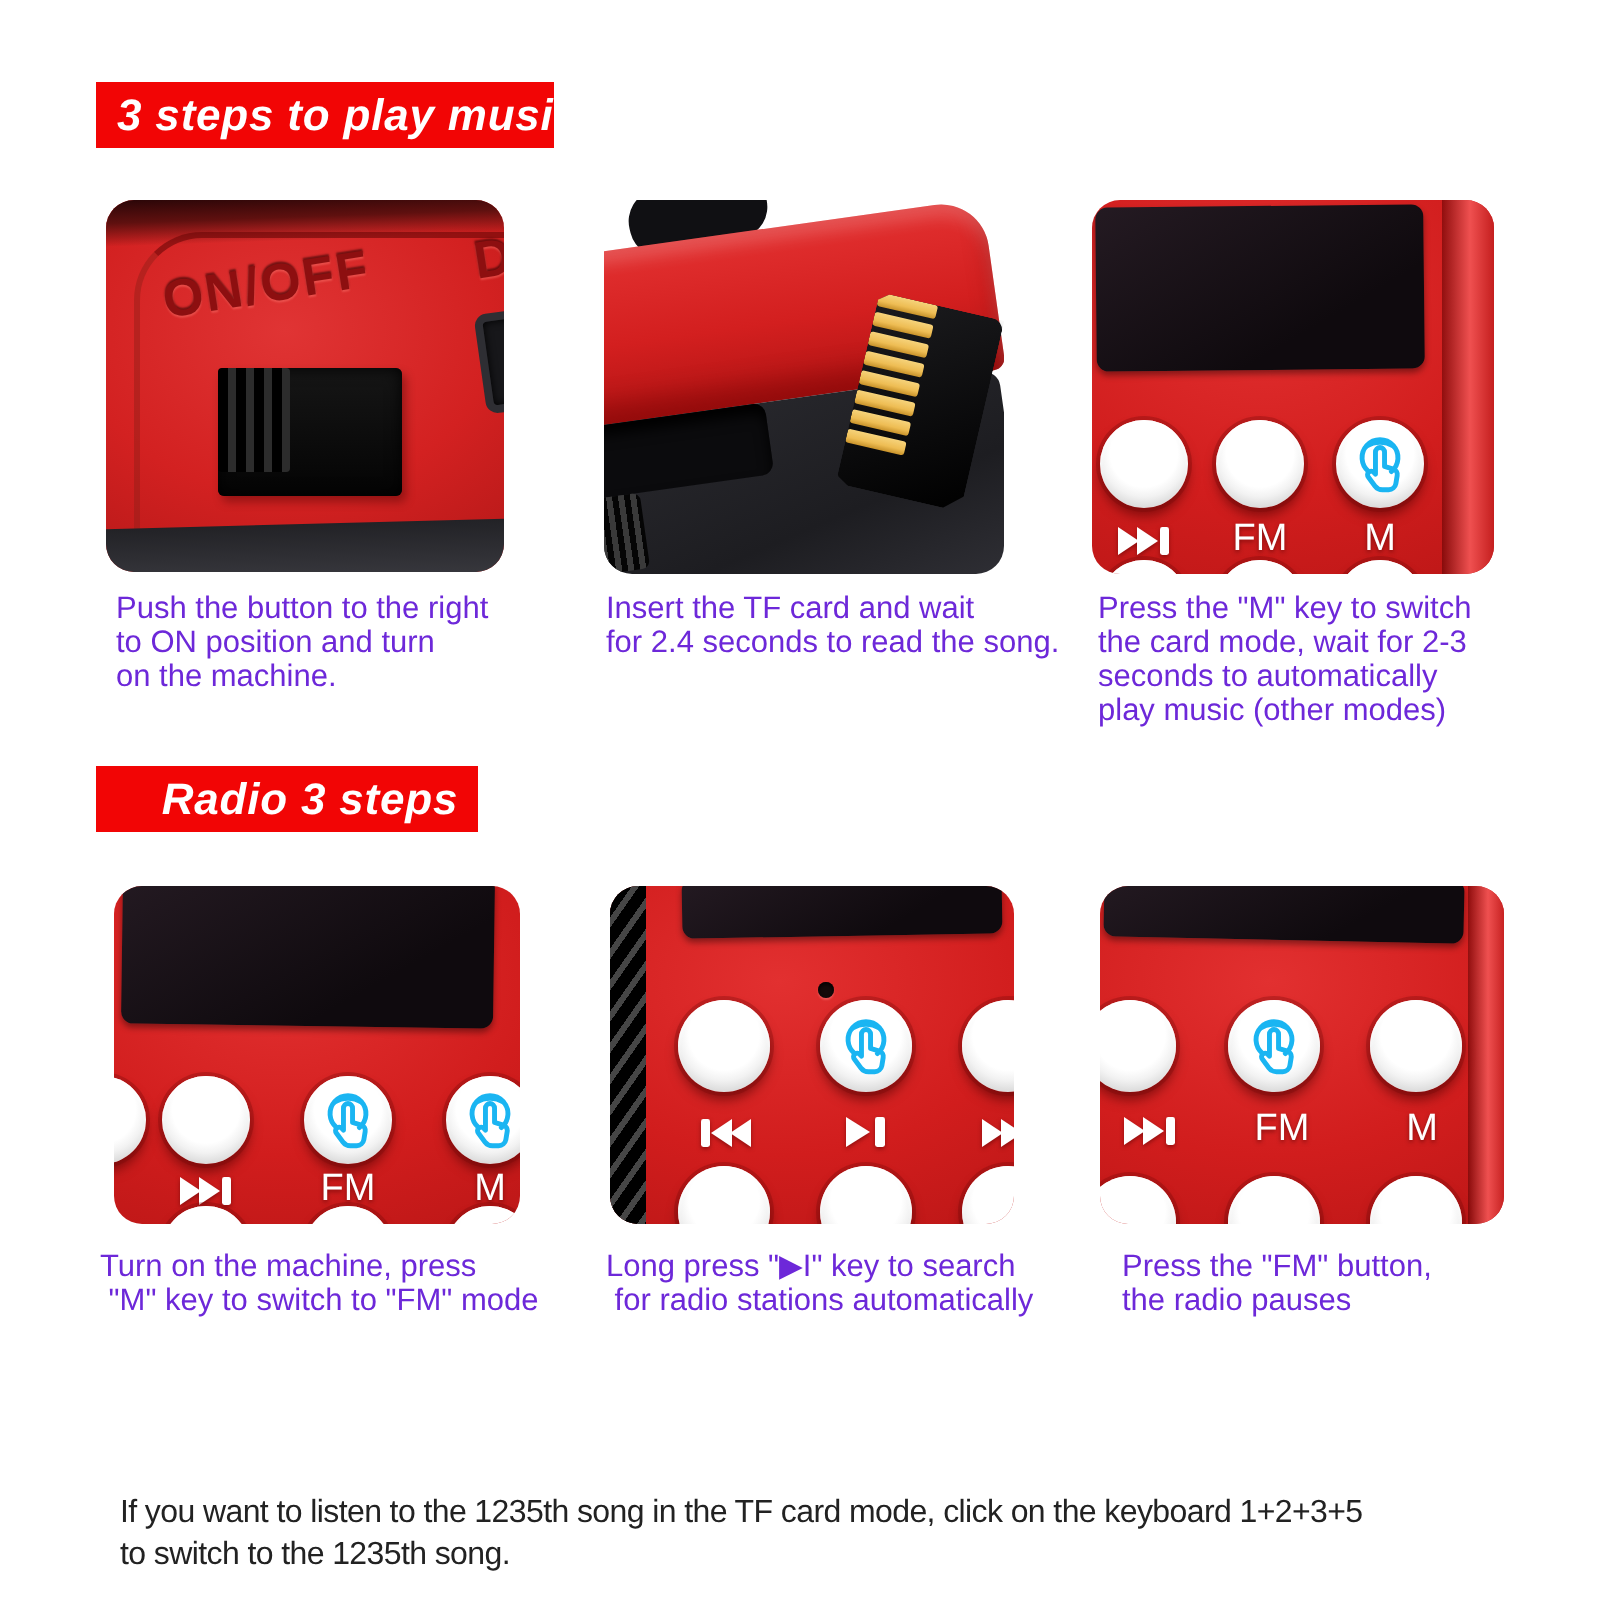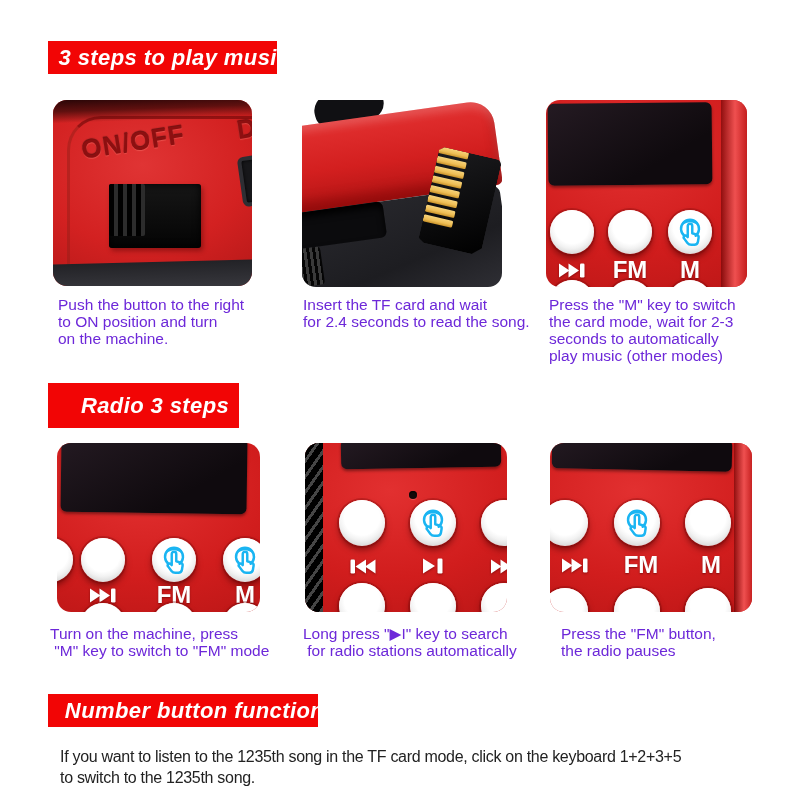--- a/index.html
+++ b/index.html
@@ -5,21 +5,21 @@
   html,body{margin:0;padding:0;background:#fff;}
   #canvas{position:relative;width:800px;height:800px;background:#fff;overflow:hidden;
           font-family:"Liberation Sans",sans-serif;}
 
   
   .banner{position:absolute;background:var(--banner-red,#f20505);color:#fff;
           display:flex;align-items:center;justify-content:center;
           font-weight:bold;font-style:italic;font-size:22px;letter-spacing:.4px;}
   .banner span{white-space:nowrap;margin-left:23px;}
   .banner1{left:48px;top:41px;width:229px;height:33px;}
-  .banner2{left:48px;top:383px;width:191px;height:45px;}
+  .banner2{left:48px;top:383px;width:191px;height:33px;}
   .banner3{left:48px;top:694px;width:270px;height:33px;}
 
   
   .cap{position:absolute;font-size:15.5px;line-height:17px;color:#6d28d9;white-space:pre-line;}
   .c1{left:58px;top:296px;}  .c2{left:303px;top:296px;}  .c3{left:549px;top:296px;}
   .c4{left:50px;top:625px;}  .c5{left:303px;top:625px;}  .c6{left:561px;top:625px;}
   .bodytext{position:absolute;left:60px;top:746px;font-size:16px;line-height:21px;
             color:#222;letter-spacing:-.3px;white-space:pre-line;}
 
   
@@ -82,21 +82,21 @@
   .screen{background:linear-gradient(150deg,#241a22 0%,#0f0a0e 70%);border-radius:6px;
      box-shadow:0 2px 3px rgba(0,0,0,.4);}
   .edgeband{right:-2px;top:-4px;bottom:-4px;width:28px;
      background:linear-gradient(90deg,rgba(90,0,0,.55) 0,#ef5050 50%,#bd1616 100%);}
   .btn{width:44px;height:44px;border-radius:50%;position:absolute;
      background:radial-gradient(circle at 50% 38%, #ffffff 0 48%, #f2f2f2 62%, #dadada 78%, #c9c9c9 100%);
      box-shadow:0 0 0 2px rgba(120,10,10,.32), 0 4px 6px rgba(70,0,0,.55),
                 inset 0 2px 2px rgba(255,255,255,.9);}
   .btn.d46{width:46px;height:46px;}
   .klabel{position:absolute;width:60px;height:20px;display:flex;align-items:center;
-     justify-content:center;color:#fff;font-weight:bold;font-size:24px;
+     justify-content:center;color:#fff;font-weight:normal;font-size:19px;
      text-shadow:0 1px 2px rgba(70,0,0,.55);}
   .media-svg{fill:#fff;filter:drop-shadow(0 1px 1px rgba(80,0,0,.5));}
   .touch-svg{fill:none;stroke:var(--touch-blue,#1ab5f2);stroke-width:2.6;
      stroke-linecap:round;stroke-linejoin:round;position:absolute;left:50%;top:50%;
      transform:translate(-50%,-50%);}
   .p5-grille{left:0;top:0;bottom:0;width:18px;background:#0a0a0a;
      background-image:repeating-linear-gradient(125deg,rgba(80,80,80,.85) 0 3px,#000 3px 9px);}
   .p5-mic{left:104px;top:48px;width:8px;height:8px;border-radius:50%;background:#140a0a;
      box-shadow:inset 0 1px 2px #000,0 1px 1px rgba(255,150,150,.4);}
 </style>
@@ -282,19 +282,16 @@
     <div class="btn d46" style="left:135px;top:145px;"></div>
   </div>
 
   <div class="cap c4">Turn on the machine, press
 &nbsp;"M" key to switch to "FM" mode</div>
   <div class="cap c5">Long press "▶I" key to search
 &nbsp;for radio stations automatically</div>
   <div class="cap c6">Press the "FM" button,
 the radio pauses</div>
 
-  <div class="banner banner3">
-    <span>Number button function</span>
-  </div>
   <div class="bodytext">If you want to listen to the 1235th song in the TF card mode, click on the keyboard 1+2+3+5
 to switch to the 1235th song.</div>
 
 </div>
 
 </body></html>

